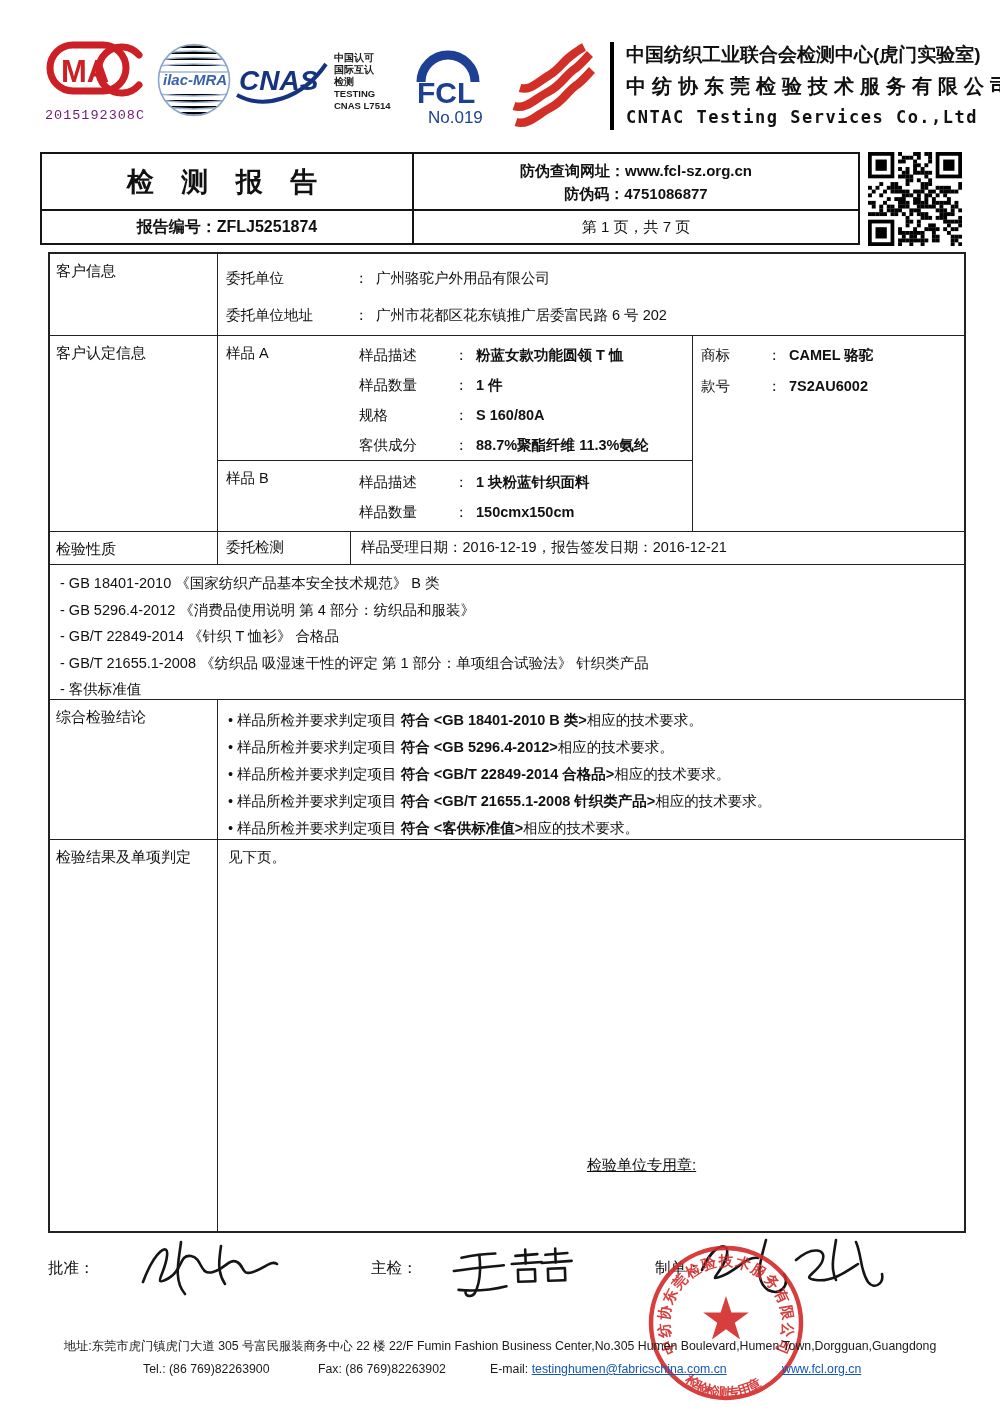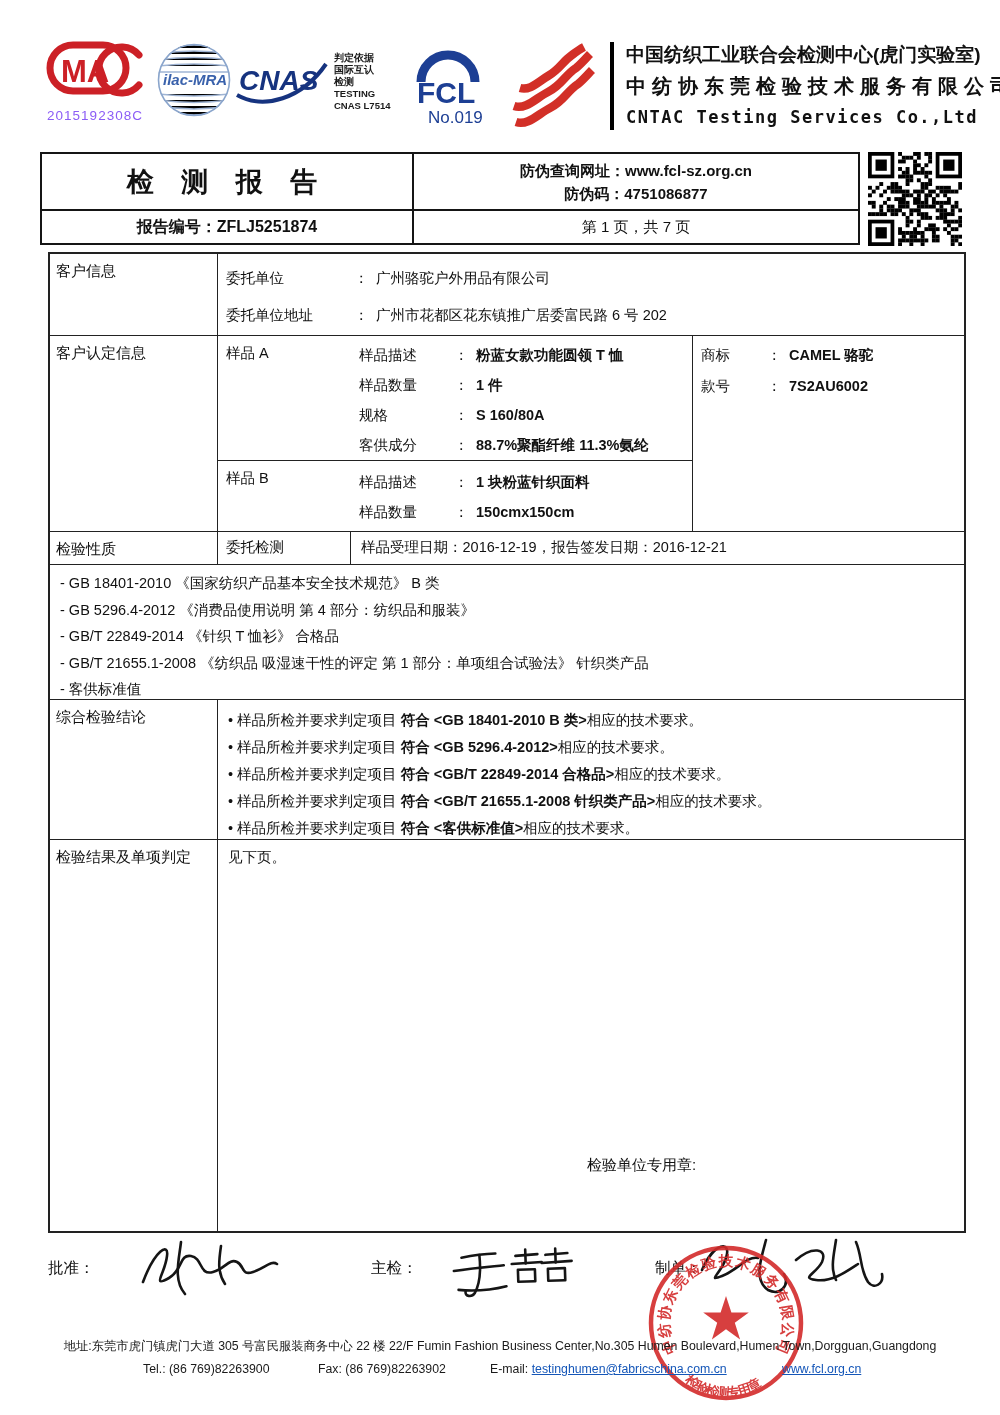--- a/index.html
+++ b/index.html
@@ -5,21 +5,21 @@
   * { margin:0; padding:0; box-sizing:border-box; }
   html,body { background:#888; }
   .page {
     position:relative; width:1000px; height:1415px; margin:0 auto;
     background:#ffffff; overflow:hidden; color:#111;
     font-family:"Liberation Sans","DejaVu Sans",sans-serif;
   }
   
   .logos { position:absolute; left:44px; top:38px; display:flex; align-items:flex-start; }
   .cma-block { width:102px; text-align:center; }
-  .cma-cert { color:#8b5cf6; font-size:13.5px; letter-spacing:1px; margin-top:2px; }
+  .cma-cert { color:#701a75; font-size:13.5px; letter-spacing:1px; margin-top:2px;font-family:Liberation Mono, monospace; }
   .ilac-svg { margin:4px 0 0 10px; }
   .cnas-svg { margin:16px 0 0 4px; }
   .accred { margin:14px 0 0 6px; width:66px; font-size:10px; line-height:12px; font-weight:700; color:#1a1a1a; }
   .accred .en { font-size:9.5px; }
   .fcl-block { margin:6px 0 0 8px; }
   .flag-svg { margin:4px 0 0 10px; }
   .hdr-divider { width:4px; height:88px; background:#000; margin:4px 12px 0 14px; }
   .company { padding-top:2px; }
   .company .cn1 { font-size:19px; font-weight:700; line-height:30px; white-space:nowrap; }
   .company .cn2 { font-size:20px; font-weight:700; line-height:32px; letter-spacing:6px; white-space:nowrap; }
@@ -72,21 +72,21 @@
   .c-type { width:133px; flex:none; border-right:1.4px solid #222; padding:6px 0 0 8px; }
   .c-dates { flex:1; padding:6px 0 0 10px; }
   
   .blist { padding:5px 0 0 10px; }
   .blist div { line-height:26.5px; white-space:nowrap; }
   .clist { padding:7px 0 0 10px; }
   .clist div { line-height:27px; white-space:nowrap; }
   .bold-seg { font-weight:700; }
   
   .r6 .mcontent { position:relative; padding:8px 0 0 10px; }
-  .stamp-caption { position:absolute; left:369px; top:316px; font-size:15px; }
+  .stamp-caption { position:absolute; left:369px; top:316px; font-size:15px;text-decoration:underline; }
   
   .sig-label { position:absolute; font-size:15.5px; }
   .sig-svg { position:absolute; }
   .sig-svg path, .sig-svg rect { fill:none; stroke:#151515; stroke-width:2.6; stroke-linecap:round; stroke-linejoin:round; }
   
   .stamp { position:absolute; left:638px; top:1240px; opacity:0.9; }
   
   .footer-line1 { position:absolute; top:1338px; left:0; width:1000px; text-align:center;
      font-size:12.3px; color:#1a1a1a; white-space:nowrap; }
   .footer-line2 { position:absolute; top:1362px; left:0; width:1000px; font-size:12.3px; color:#1a1a1a; }
@@ -127,21 +127,21 @@
           <path d="M2,70 Q38,76 74,70"></path>
       </g>
       <circle cx="38" cy="38" r="35.5" fill="none" stroke="#8aa5cc" stroke-width="1.6"></circle>
       <text x="7" y="43" font-size="15" font-weight="800" font-style="italic" fill="#3a62ac">ilac-MRA</text>
     </svg>
     <svg class="cnas-svg" width="92" height="52" viewBox="0 0 92 52">
       <text x="3" y="36" font-size="28" font-weight="900" font-style="italic" fill="#16337f">CNAS</text>
       <path d="M1,41 C28,56 66,45 90,10" fill="none" stroke="#16337f" stroke-width="4"></path>
     </svg>
     <div class="accred">
-      <div>判定依据</div>
+      <div>中国认可</div>
       <div>国际互认</div>
       <div>检测</div>
       <div class="en">TESTING</div>
       <div class="en">CNAS L7514</div>
     </div>
     <div class="fcl-block">
       <svg width="90" height="84" viewBox="0 0 90 84">
         <path d="M 13 38 A 27 27 0 0 1 67 38" fill="none" stroke="#1d3f94" stroke-width="9"></path>
         <text x="9" y="59" font-size="30" font-weight="900" fill="#1d3f94">FCL</text>
         <text x="20" y="79" font-size="17" fill="#1d3f94">No.019</text>

